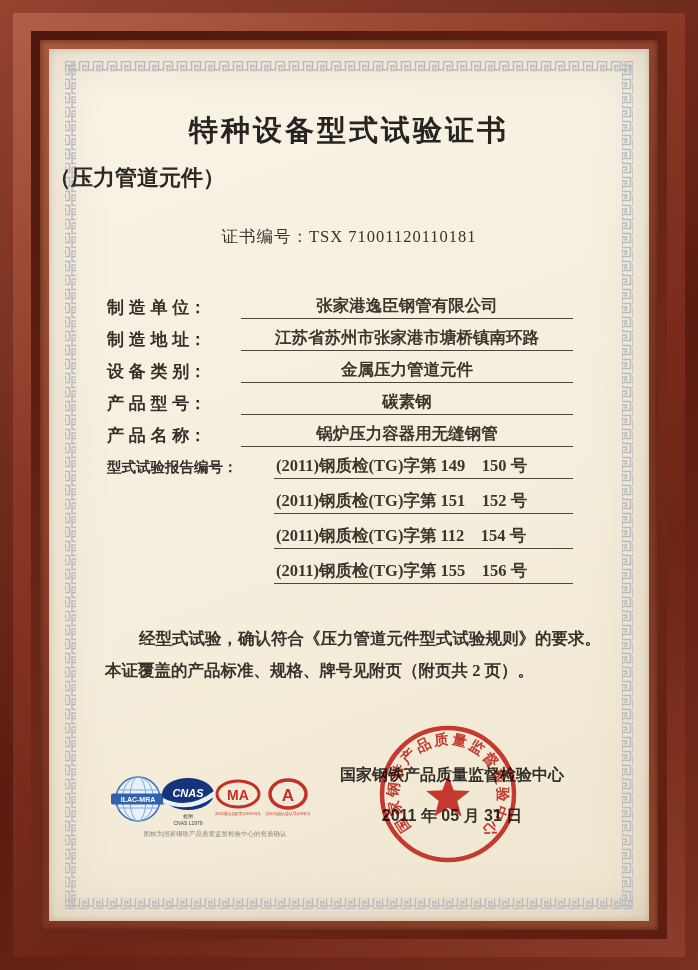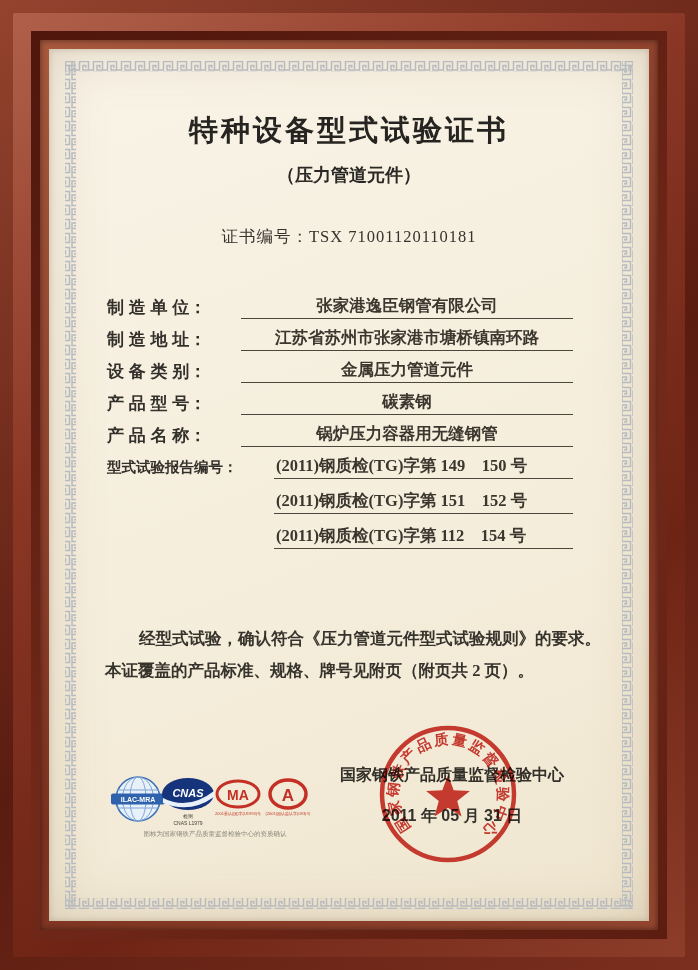--- a/index.html
+++ b/index.html
@@ -12,21 +12,21 @@
   .fr4{width:100%;height:100%;background:linear-gradient(145deg,#a8593e,#7d3220 60%,#93462f);padding:9px;box-sizing:border-box;box-shadow:inset 0 0 6px rgba(0,0,0,.5);}
   .paper{position:relative;width:100%;height:100%;box-sizing:border-box;
          background:linear-gradient(160deg,#f9f3e7 0%,#f5eeDC 55%,#f0e6d0 100%);
          box-shadow:inset 0 0 55px rgba(150,125,90,.28), inset 0 0 6px rgba(90,60,30,.25);}
   .overlay{position:absolute;inset:0;width:100%;height:100%;}
   .base-svg{z-index:1;}
   .seal-svg{z-index:3;mix-blend-mode:multiply;opacity:.88;pointer-events:none;}
   .txt{position:absolute;z-index:2;color:#2d2b28;}
   .title{left:0;right:0;top:62px;text-align:center;font-size:29px;font-weight:bold;letter-spacing:3px;
          font-family:"Liberation Sans","DejaVu Sans",sans-serif;color:#262420;}
-  .subtitle{left:0;right:0;top:114px;text-align:center;font-size:18px;font-weight:bold;
+  .subtitle{left:0;right:0;top:114px;font-size:22px;font-weight:bold;
          font-family:"Liberation Sans","DejaVu Sans",sans-serif;color:#2a2824;}
   .certno{left:0;right:0;top:177px;text-align:center;font-size:16.5px;font-weight:400;letter-spacing:1px;color:#35322d;}
   .fields{left:58px;width:466px;top:238px;}
   .frow{display:flex;align-items:flex-end;height:32px;}
   .flabel{white-space:pre;font-size:17px;font-weight:bold;width:134px;flex:0 0 134px;color:#33302b;
           font-family:"Liberation Sans","DejaVu Sans",sans-serif;line-height:23px;}
   .flabel.long{font-size:14.5px;letter-spacing:0;}
   .fvalue{flex:1;border-bottom:1.5px solid #4c463c;text-align:center;font-size:16.5px;font-weight:600;
           color:#3b372f;line-height:24px;}
   .fvalue.left{text-align:left;padding-left:2px;margin-left:33px;}
@@ -130,20 +130,23 @@
               </div>
             </div>
 
             <div class="txt extra">
               <div class="erow">
                 <span class="fvalue left">(2011)钢质检(TG)字第 151　152 号</span>
               </div>
               <div class="erow">
                 <span class="fvalue left">(2011)钢质检(TG)字第 112　154 号</span>
               </div>
+              <div class="erow">
+                <span class="fvalue left">(2011)钢质检(TG)字第 155　156 号</span>
+              </div>
             </div>
 
             <div class="txt statement st1">经型式试验，确认符合《压力管道元件型式试验规则》的要求。</div>
             <div class="txt statement st2">本证覆盖的产品标准、规格、牌号见附页（附页共 2 页）。</div>
 
             <div class="txt issuer">国家钢铁产品质量监督检验中心</div>
             <div class="txt issue-date">2011 年 05 月 31 日</div>
 
             <svg class="overlay seal-svg" viewBox="0 0 600 872" preserveAspectRatio="none">
               <defs>

